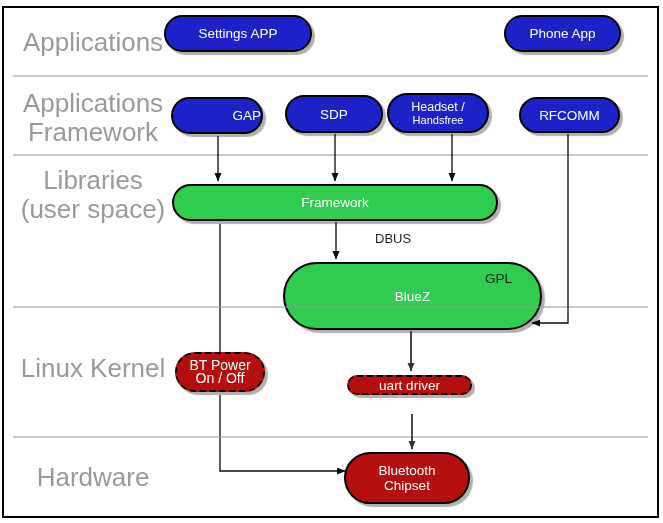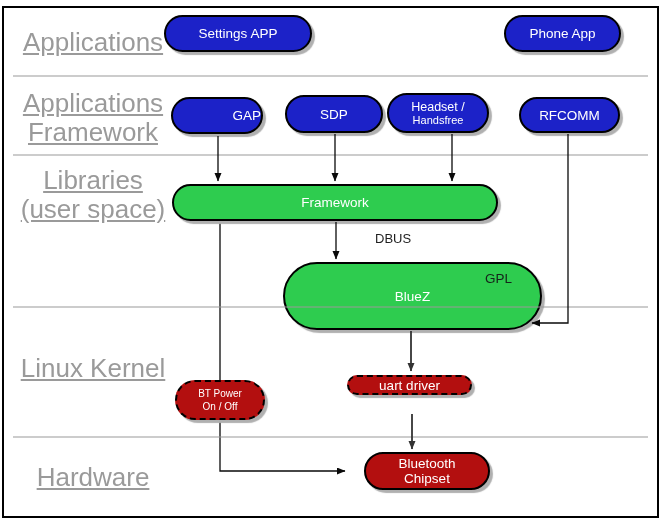--- a/index.html
+++ b/index.html
@@ -10,21 +10,21 @@
   #frame{
     position:absolute;left:2px;top:6px;width:653px;height:508px;
     border:2px solid #000;
   }
   svg.layer{position:absolute;left:0;top:0;width:663px;height:523px;}
   #svg-under{z-index:1;}
   #svg-over{z-index:3;}
   .pills{position:absolute;left:0;top:0;width:663px;height:523px;z-index:2;}
   .layer-label{
     position:absolute;color:var(--gray,#9a9a9a);font-size:26px;line-height:29px;
-    text-align:center;width:170px;left:8px;z-index:2;letter-spacing:0px;text-decoration:underline;
+    text-align:center;width:170px;left:8px;z-index:2;letter-spacing:0px;
   }
   #lbl-applications{top:28px;}
   #lbl-app-framework{top:89px;}
   #lbl-libraries{top:166px;}
   #lbl-linux-kernel{top:354px;}
   #lbl-hardware{top:463px;}
   .pill{
     position:absolute;border:2px solid #000;border-radius:999px;
     display:flex;flex-direction:column;align-items:center;justify-content:center;
     color:#fff;font-size:13.5px;line-height:15px;text-align:center;
@@ -37,23 +37,23 @@
   .dashed{border-style:dashed;}
   #p-settings{left:164px;top:15px;width:148px;height:37px;}
   #p-phone{left:504px;top:15px;width:117px;height:37px;}
   #p-gap{left:171px;top:97px;width:92px;height:37px;align-items:flex-end;}
   #p-sdp{left:285px;top:95px;width:98px;height:38px;}
   #p-headset{left:387px;top:93px;width:102px;height:40px;}
   #p-headset .l1{font-size:12.5px;line-height:14px;}
   #p-rfcomm{left:519px;top:97px;width:101px;height:36px;}
   #p-framework{left:172px;top:184px;width:326px;height:37px;}
   #p-bluez{left:283px;top:262px;width:259px;height:68px;}
-  #p-btpower{left:175px;top:352px;width:90px;height:40px;font-size:10px;line-height:13px;margin-top:28px;}
+  #p-btpower{left:175px;top:352px;width:90px;height:40px;font-size:14px;line-height:13px;}
   #p-uart{left:347px;top:375px;width:125px;height:20px;justify-content:center;}
-  #p-chipset{left:364px;top:452px;width:126px;height:38px;text-align:right;}
+  #p-chipset{left:344px;top:452px;width:126px;height:52px;text-align:right;}
   .gpl-badge{
     position:absolute;right:28px;top:7px;color:#15241a;font-size:13.5px;
   }
   #edge-label-dbus{
     position:absolute;left:343px;top:231px;color:#1f1f1f;font-size:13px;z-index:3;margin-left:32px;
   }
   .divider{stroke:#999;stroke-width:1;}
   .thin{stroke:#0a0a0a;stroke-width:1.3;fill:none;}
   .mid{stroke:#333;stroke-width:1.8;fill:none;}
 </style>

